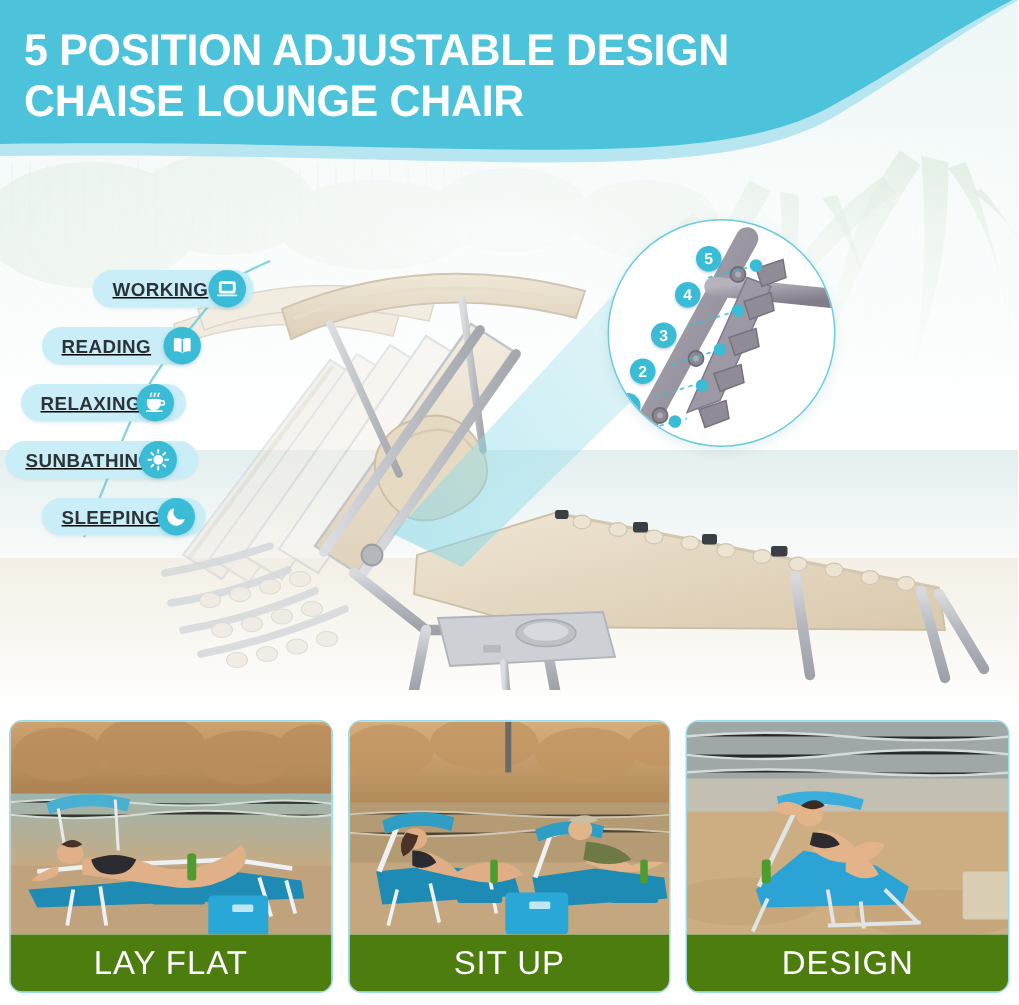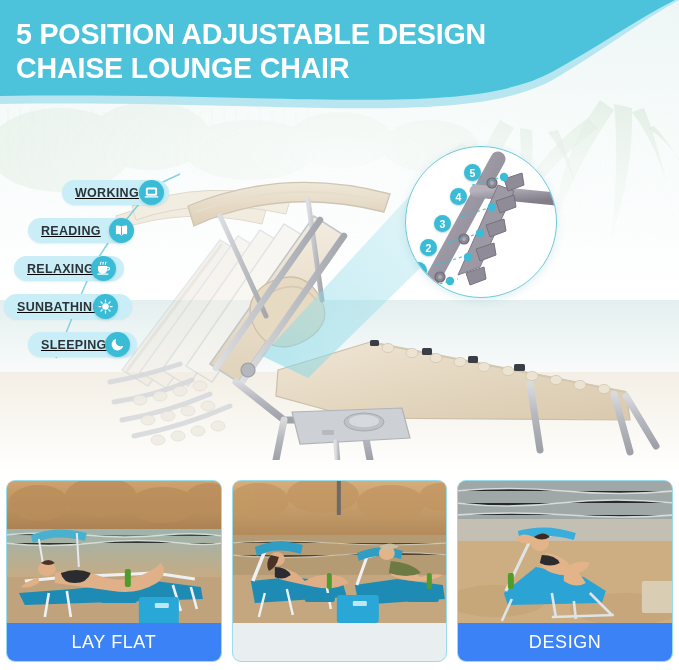--- a/index.html
+++ b/index.html
@@ -99,23 +99,23 @@
     display:flex;gap:10px;padding:0 6px;box-sizing:border-box;z-index:30;}
   .panel{
     position:relative;flex:1;height:180px;
     border:1.6px solid #9adcea;
     border-radius:9px;
     overflow:hidden;background:#e9eef0;
   }
   .panel-photo{position:absolute;left:0;top:0;right:0;height:142px;overflow:hidden;}
   .panel-caption{
     position:absolute;left:0;right:0;bottom:0;height:38px;
-    background:#3b82f6;
+    background:#4d7c0f;
     color:#ffffff;
-    font-size:18px;
+    font-size:22px;
     letter-spacing:.6px;
     display:flex;align-items:center;justify-content:center;
     font-stretch:condensed;
   }
 </style>
 </head>
 <body>
 
 <div class="stage">
 
@@ -595,20 +595,21 @@
             </g>
             <path d="M148 66 q12 -7 20 0 q-10 4 -20 0 z" fill="#cbbfa2"></path>
             <path d="M160 80 q22 2 30 12 q-14 6 -32 0 z" fill="#6e7a44"></path>
             <rect x="176" y="112" width="32" height="9" rx="2" fill="#1e8bb4"></rect>
             <rect x="196" y="92" width="5" height="16" rx="2" fill="#4f9c2e"></rect>
           </g>
           <rect x="106" y="114" width="42" height="28" rx="3" fill="#29a8d8"></rect>
           <rect x="122" y="120" width="14" height="5" rx="1" fill="#bfe6f3"></rect>
         </svg>
       </div>
+      <div class="panel-caption">SIT UP</div>
     </div>
 
     <div class="panel">
       <div class="panel-photo">
         <svg width="100%" height="142" viewBox="0 0 218 142" preserveAspectRatio="xMidYMid slice">
           <rect width="218" height="142" fill="#d3b88f"></rect>
           <rect width="218" height="40" fill="#9fa8a6"></rect>
           <g stroke="#e8edec" stroke-width="1.6" opacity=".75">
             <path d="M0 10 q54 -5 108 0 q56 5 110 0"></path>
             <path d="M0 22 q52 6 104 0 q56 -6 114 0"></path>

